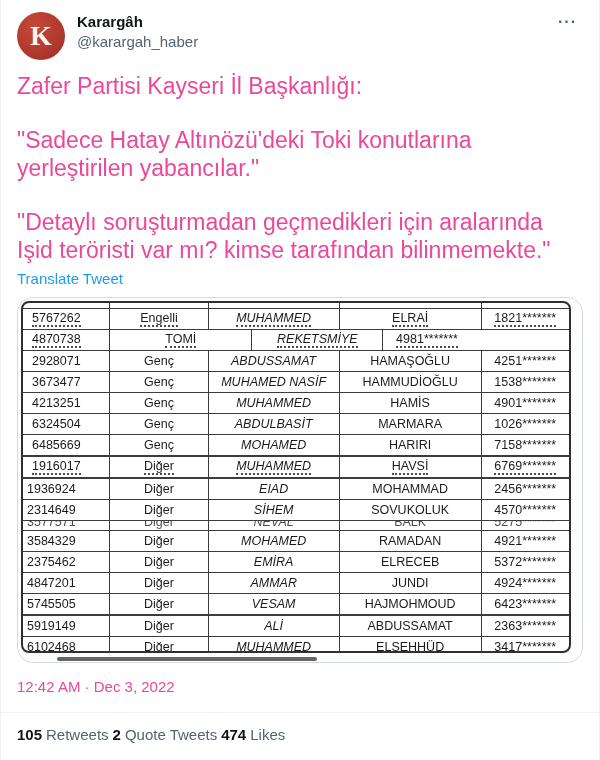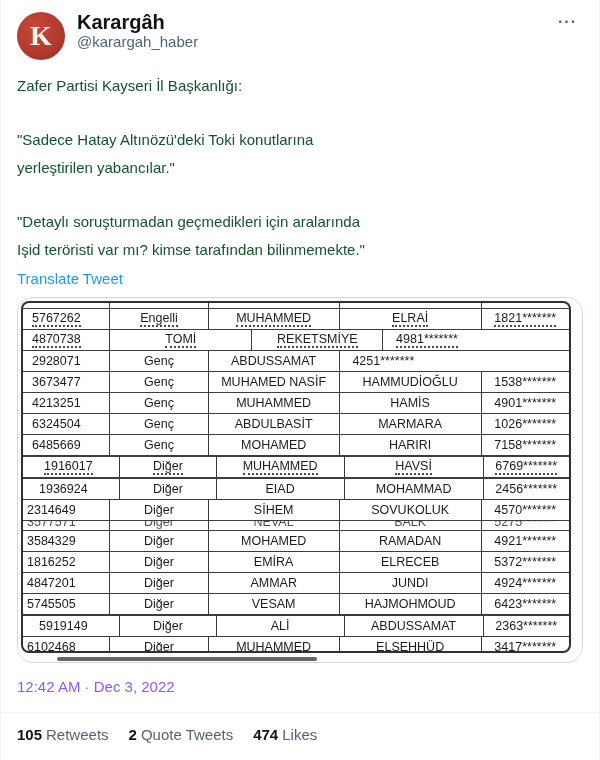--- a/index.html
+++ b/index.html
@@ -16,28 +16,28 @@
   
   .header{display:flex;align-items:flex-start;padding:12px 16px 0 16px;}
   .avatar{
     width:48px;height:48px;border-radius:50%;flex:0 0 48px;
     background:radial-gradient(circle at 38% 32%, #c6493a 0%, #b23a2e 55%, #992c23 100%);
     display:flex;align-items:center;justify-content:center;
     color:#fdf6ee;font-family:"Liberation Serif","DejaVu Serif",serif;
     font-weight:700;font-size:28px;line-height:1;
   }
   .author{margin-left:12px;flex:1;min-width:0;}
-  .name{font-weight:700;font-size:20px;line-height:20px;color:#0f1419;}
+  .name{font-weight:700;font-size:15px;line-height:20px;color:#0f1419;}
   .handle{font-size:15px;line-height:20px;color:#536471;}
   .more-btn{
     color:#536471;font-size:16px;font-weight:700;letter-spacing:1px;
     padding:2px 6px;cursor:pointer;user-select:none;line-height:16px;
   }
   
-  .tweet-text{padding:12px 17px 0 16px;font-size:15px;line-height:28px;color:#14532d;}
+  .tweet-text{padding:12px 17px 0 16px;font-size:23px;line-height:28px;color:#ec4899;}
   .tweet-text p{margin:0 0 26px 0;white-space:pre-line;}
   .tweet-text p:last-child{margin-bottom:0;}
   .translate{
     padding:5px 16px 0 16px;font-size:15px;line-height:20px;
     color:#1d9bf0;cursor:pointer;display:block;width:fit-content;
   }
   
   .media-card{
     margin:8px 16px 0 16px;height:364px;position:relative;
     border:1px solid #cfd9de;border-radius:16px;overflow:hidden;
@@ -48,42 +48,42 @@
     position:absolute;left:3px;right:11px;top:3px;bottom:9px;
     border:2px solid #303030;border-radius:8px;overflow:hidden;
     background:#fff;display:flex;flex-direction:column;
   }
   .srow{display:flex;height:20px;flex:0 0 auto;border-top:1px solid #3c3c3c;}
   .srow:first-child{border-top:none;}
   .srow.sliver{height:5px;}
   .srow.clipped{height:9px;}
   .srow.clipped .scell{align-items:flex-end;}
   .srow.clipped .scell span{line-height:15px;opacity:.8;}
-  .srow.thick-top{border-top-width:2px;padding-left:12px;}
+  .srow.thick-top{border-top-width:2px;}
   .scell{
     box-sizing:border-box;height:100%;display:flex;align-items:center;
     justify-content:center;border-right:1px solid #3c3c3c;overflow:hidden;
     font-size:12.5px;line-height:14px;color:#1b1b1b;white-space:nowrap;
   }
   .scell:last-child{border-right:none;}
   .c-id{width:16%;justify-content:flex-start;padding-left:9px;}
   .c-status{width:18%;}
-  .c-first{width:24%;}
+  .c-first{width:24%;font-style:italic;}
   .c-last{width:26%;}
   .c-phone{width:16%;}
   .seg2 .c-id span{margin-left:-5px;}
   .artifact .scell span{border-bottom:2px dotted #4a4a4a;}
   .smudge{
     position:absolute;left:7%;bottom:1px;width:46%;height:4px;
     background:#3f3f3f;border-radius:2px;opacity:.8;
   }
   
-  .timestamp{padding:14px 16px 0 16px;font-size:15px;line-height:20px;color:#8b5cf6;}
+  .timestamp{padding:14px 16px 0 16px;font-size:15px;line-height:20px;color:#ec4899;}
   .divider{margin-top:15px;border-top:1px solid #eff3f4;height:0;}
-  .stats{display:flex;gap:20px;padding:12px 16px;font-size:15px;line-height:20px;color:#536471;}
+  .stats{display:flex;gap:4px;padding:12px 16px;font-size:15px;line-height:20px;color:#536471;}
   .stat{cursor:pointer;white-space:nowrap;}
   .stat b{color:#0f1419;font-weight:700;margin-right:4px;}
 </style>
 </head>
 <body>
 
 <div class="page">
 
   <div class="header">
     <div class="avatar">
@@ -160,20 +160,23 @@
         <div class="srow normal">
           <div class="scell c-id">
             <span>2928071</span>
           </div>
           <div class="scell c-status">
             <span>Genç</span>
           </div>
           <div class="scell c-first">
             <span>ABDUSSAMAT</span>
           </div>
+          <div class="scell c-last">
+            <span>HAMAŞOĞLU</span>
+          </div>
           <div class="scell c-phone">
             <span>4251*******</span>
           </div>
         </div>
         <div class="srow normal">
           <div class="scell c-id">
             <span>3673477</span>
           </div>
           <div class="scell c-status">
             <span>Genç</span>
@@ -319,21 +322,21 @@
           </div>
           <div class="scell c-last">
             <span>RAMADAN</span>
           </div>
           <div class="scell c-phone">
             <span>4921*******</span>
           </div>
         </div>
         <div class="srow normal seg2">
           <div class="scell c-id">
-            <span>1816252</span>
+            <span>2375462</span>
           </div>
           <div class="scell c-status">
             <span>Diğer</span>
           </div>
           <div class="scell c-first">
             <span>EMİRA</span>
           </div>
           <div class="scell c-last">
             <span>ELRECEB</span>
           </div>

